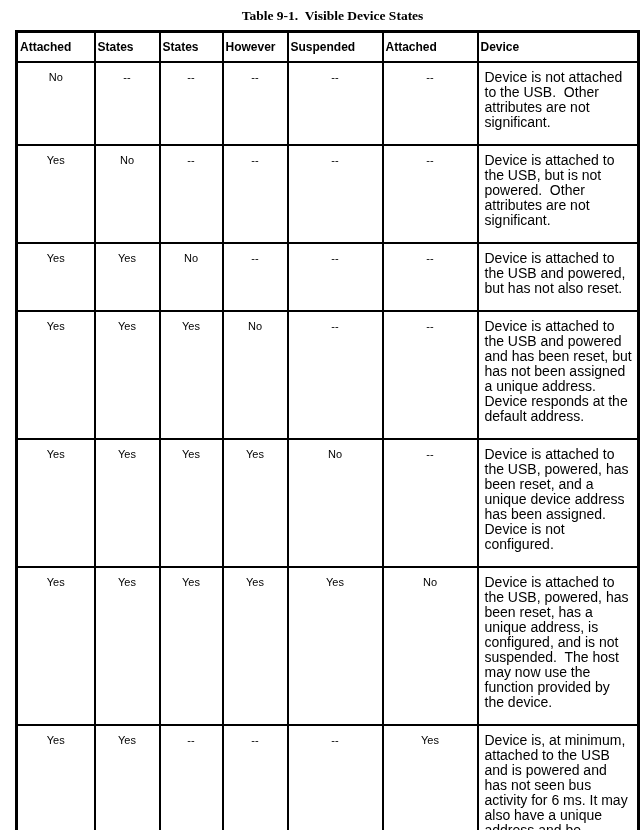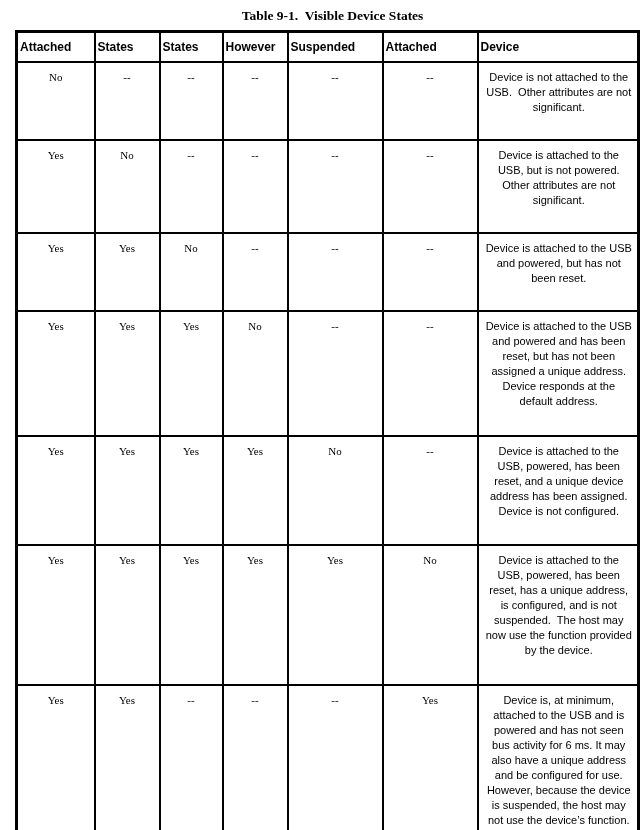--- a/index.html
+++ b/index.html
@@ -49,28 +49,27 @@
     text-align: left;
     vertical-align: middle;
     padding: 0 2px;
   }
   .device-states td.val {
     font-size: 11px;
     line-height: 13px;
     text-align: center;
     vertical-align: top;
     padding-top: 8px;
-    font-family: Liberation Serif, serif;
   }
   .device-states td.state {
-    font-size: 11px;
+    font-size: 14px;
     line-height: 15px;
-    text-align: center;
+    text-align: left;
     vertical-align: top;
-    padding: 7px 4px 24px 6px;
+    padding: 7px 4px 14px 6px;
     white-space: pre-wrap;
     word-wrap: break-word;
   }
   
   .device-states tbody tr:nth-child(1) { height: 62px; }
   .device-states tbody tr:nth-child(2) { height: 77px; }
   .device-states tbody tr:nth-child(3) { height: 63px; }
   .device-states tbody tr:nth-child(4) { height: 125px; }
   .device-states tbody tr:nth-child(5) { height: 109px; }
   .device-states tbody tr:nth-child(6) { height: 140px; }
@@ -123,21 +122,21 @@
     <td class="val">--</td>
     <td class="state">Device is attached to the USB, but is not powered.  Other attributes are not significant.</td>
   </tr>
         <tr>
     <td class="val">Yes</td>
     <td class="val">Yes</td>
     <td class="val">No</td>
     <td class="val">--</td>
     <td class="val">--</td>
     <td class="val">--</td>
-    <td class="state">Device is attached to the USB and powered, but has not been reset.</td>
+    <td class="state">Device is attached to the USB and powered, but has not also reset.</td>
   </tr>
         <tr>
     <td class="val">Yes</td>
     <td class="val">Yes</td>
     <td class="val">Yes</td>
     <td class="val">No</td>
     <td class="val">--</td>
     <td class="val">--</td>
     <td class="state">Device is attached to the USB and powered and has been reset, but has not been assigned a unique address.  Device responds at the default address.</td>
   </tr>

